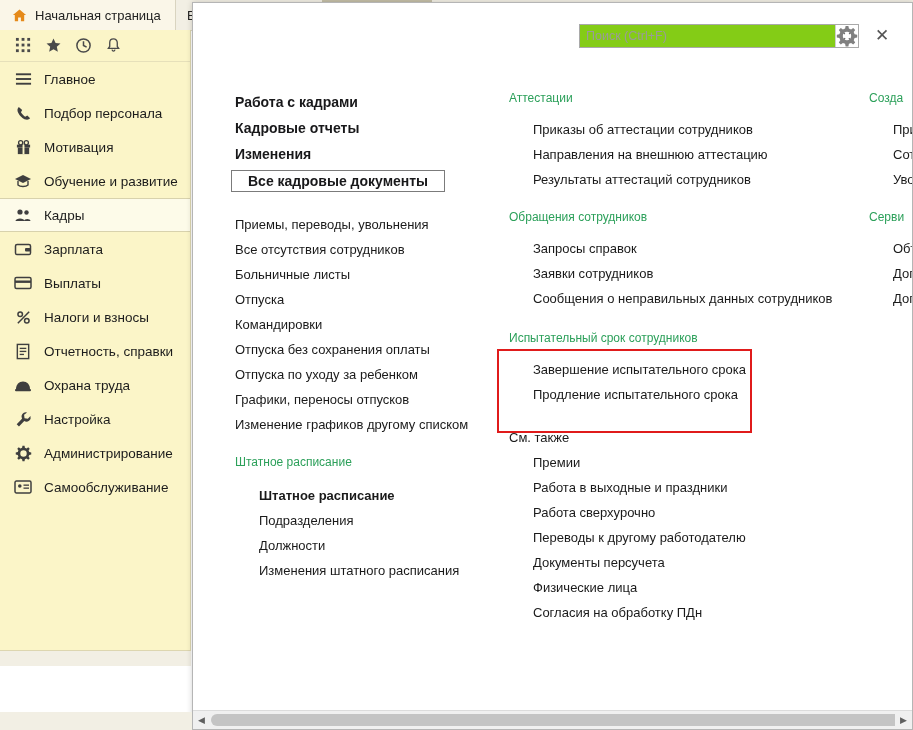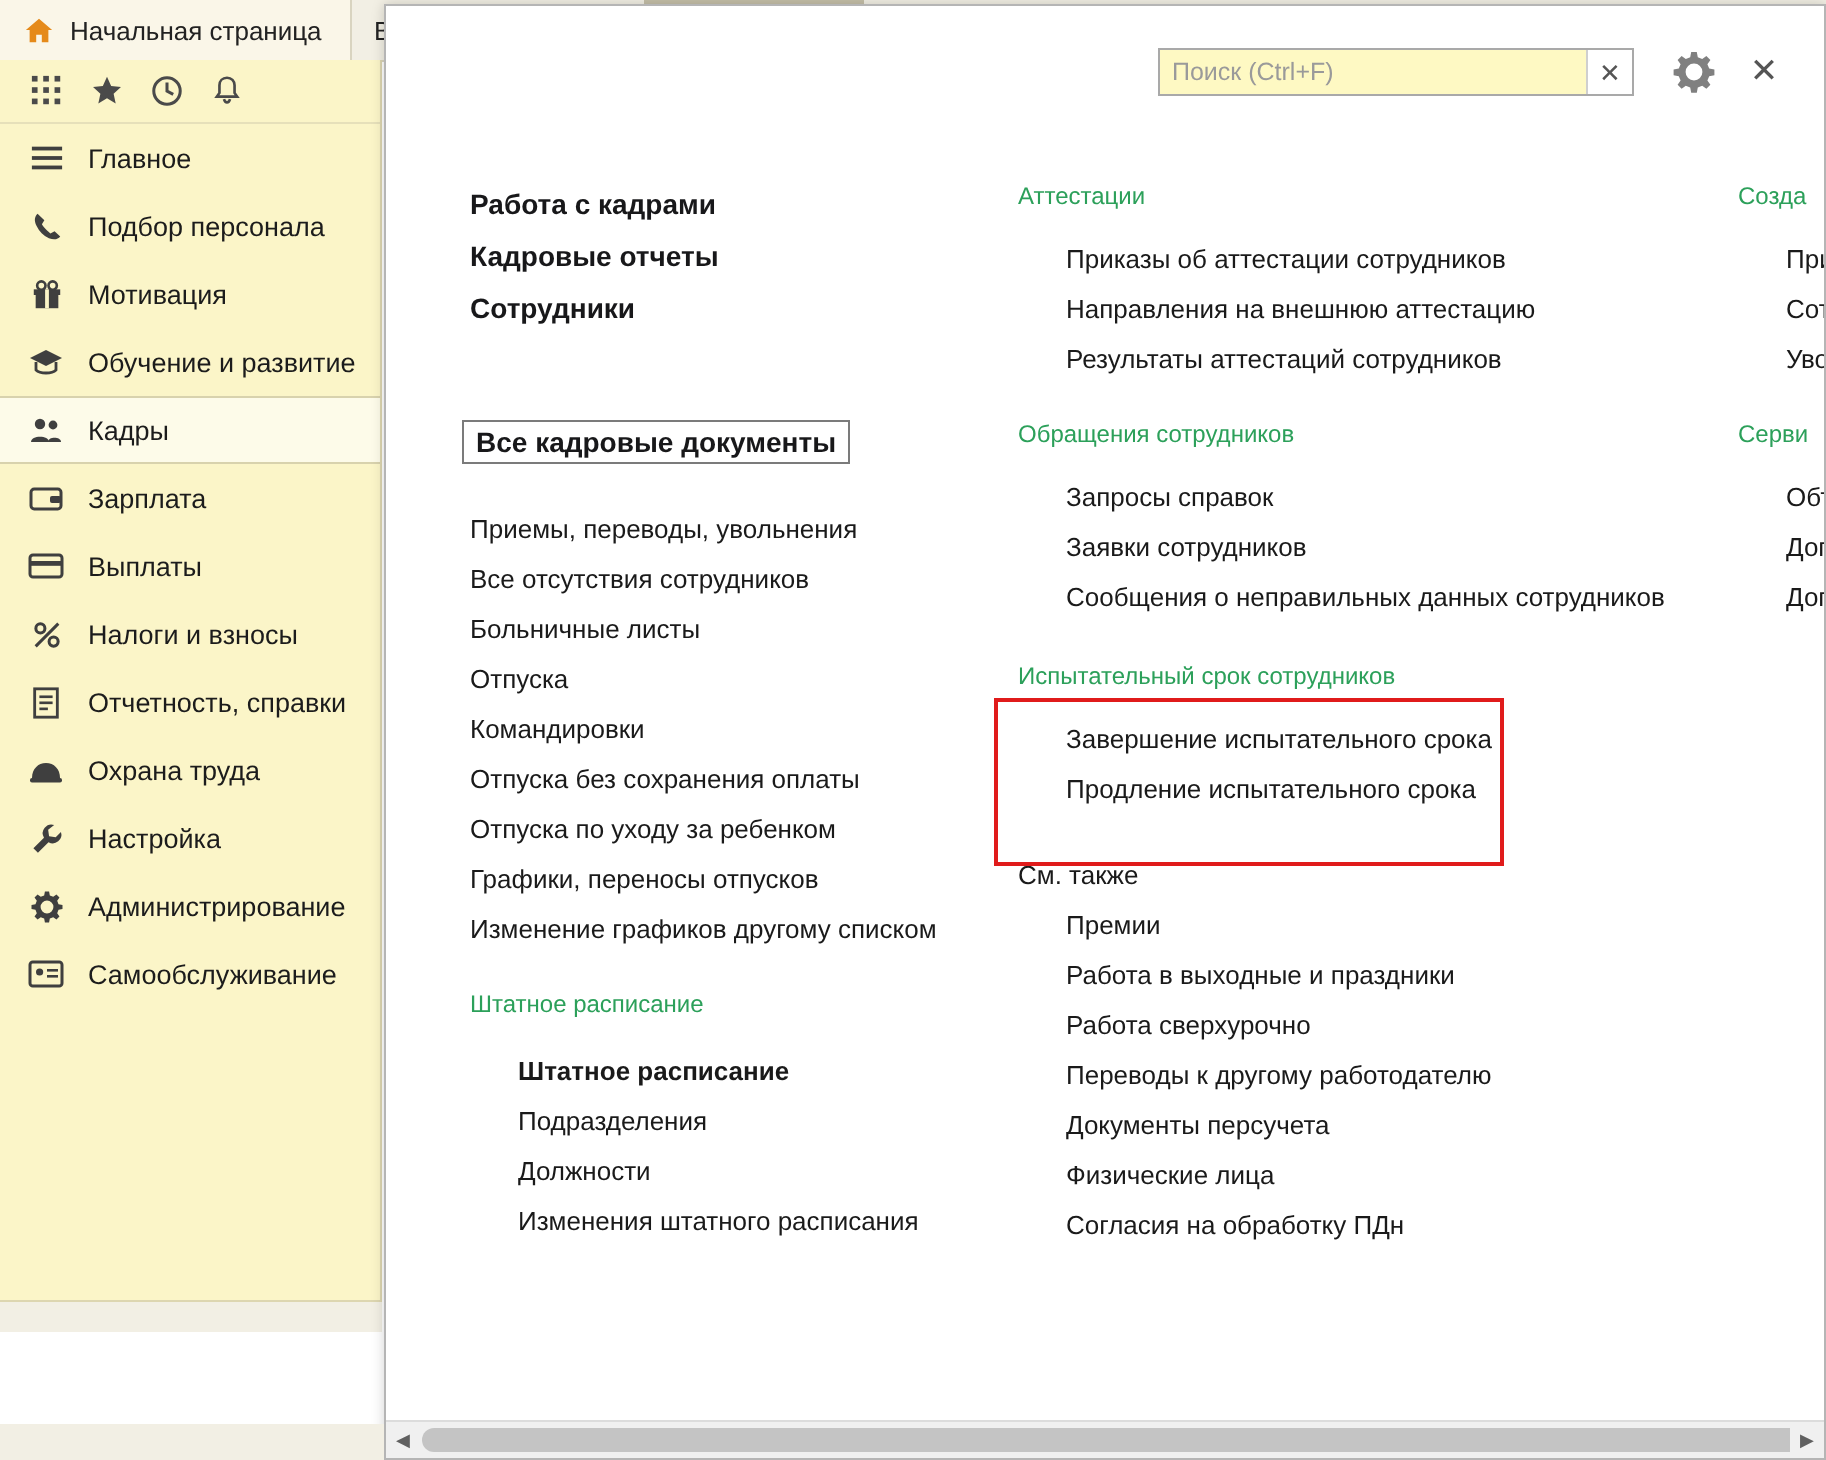--- a/index.html
+++ b/index.html
@@ -140,23 +140,23 @@
   }
   #popup-header {
     position: absolute;
     left: 0; top: 0;
     width: 719px; height: 54px;
     background: #ffffff;
   }
   #search-box {
     position: absolute;
     left: 386px; top: 21px;
-    width: 238px; height: 24px;
+    width: 280px; height: 24px;
     border: 1px solid #a9a9a9;
-    background: #fef9c3;
+    background: #84cc16;
     box-sizing: border-box;
     display: flex;
     align-items: center;
     justify-content: space-between;
   }
   #search-input {
     border: none;
     outline: none;
     flex: 1 1 auto;
     height: 22px;
@@ -219,22 +219,21 @@
     display: inline-block;
     white-space: nowrap;
   }
   .grp-title.green {
     color: #2ca05a;
     font-weight: normal;
     font-size: 12px;
   }
   .grp-title.boxed {
     border: 1px solid #7b7b7b;
-    padding: 2px 6px;
-    margin-top: 40px;
+    padding: 2px 16px;
   }
   .lnk {
     display: block;
     font-size: 13px;
     color: #1a1a1a;
     padding: 5px 4px 5px 4px;
     white-space: nowrap;
     cursor: pointer;
   }
   .lnk.bold { font-weight: bold; }
@@ -529,21 +528,21 @@
 
       <span id="close-btn">✕</span>
     </div>
 
     <div id="popup-body">
 
       <div class="col" id="col1">
         <div style="height:35px"></div>
         <span class="grp-title">Работа с кадрами</span><br>
         <span class="grp-title">Кадровые отчеты</span><br>
-        <span class="grp-title">Сотрудники</span><br>
+        <span class="grp-title">Изменения</span><br>
         <span class="grp-title boxed">Все кадровые документы</span>
 
         <div class="block-gap"></div>
 
         <span class="lnk">Приемы, переводы, увольнения</span>
         <span class="lnk">Все отсутствия сотрудников</span>
         <span class="lnk">Больничные листы</span>
         <span class="lnk">Отпуска</span>
         <span class="lnk">Командировки</span>
         <span class="lnk">Отпуска без сохранения оплаты</span>

